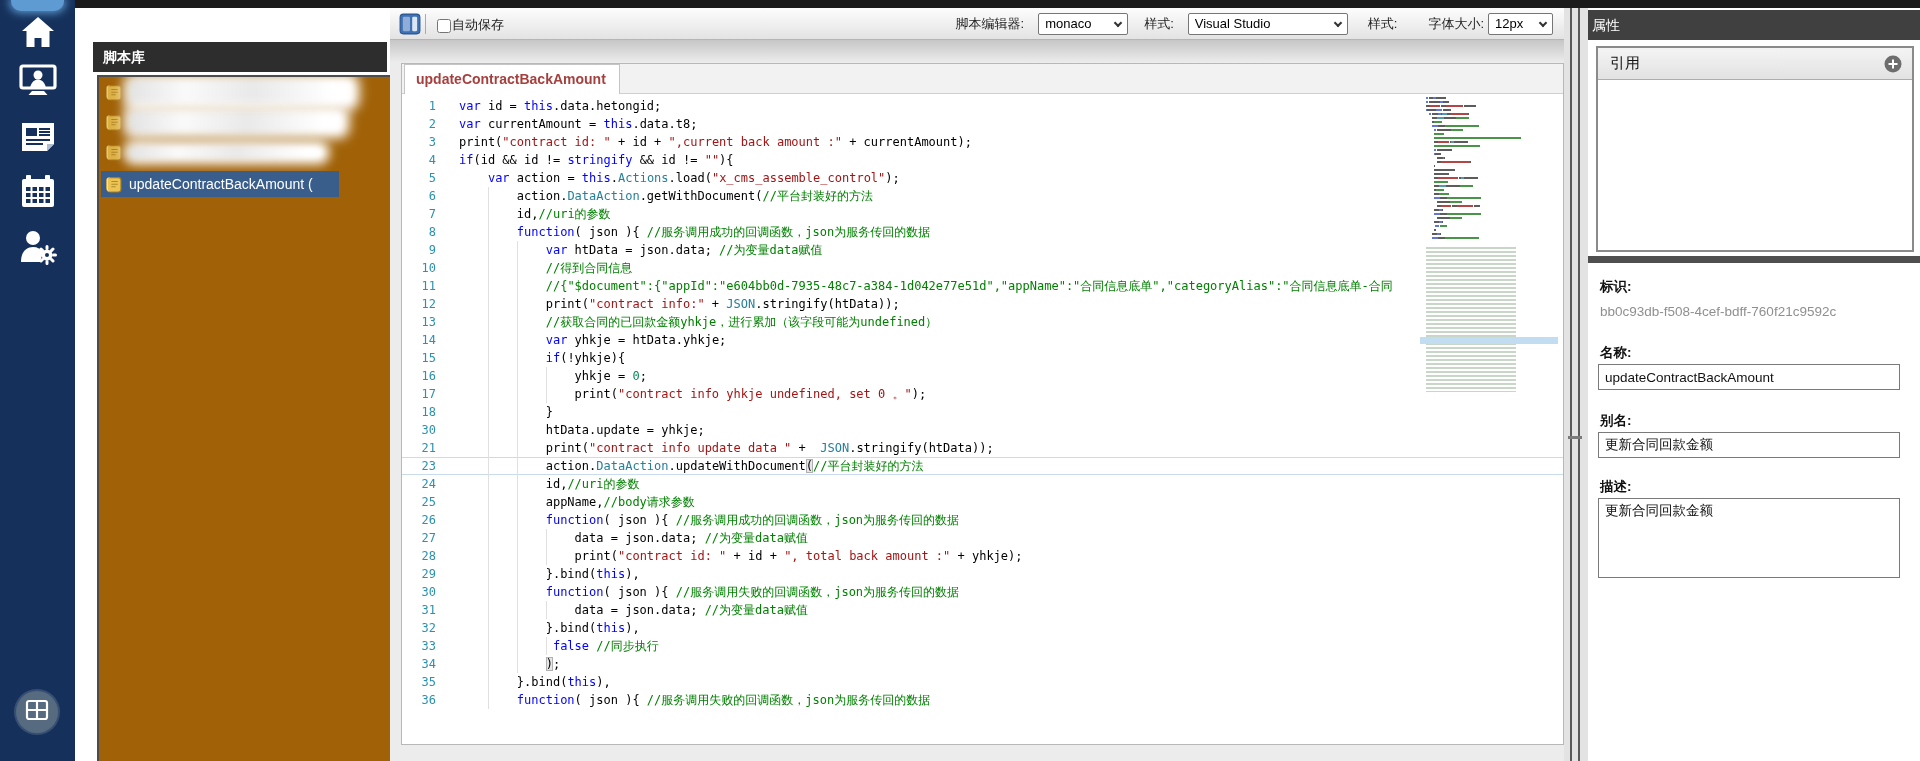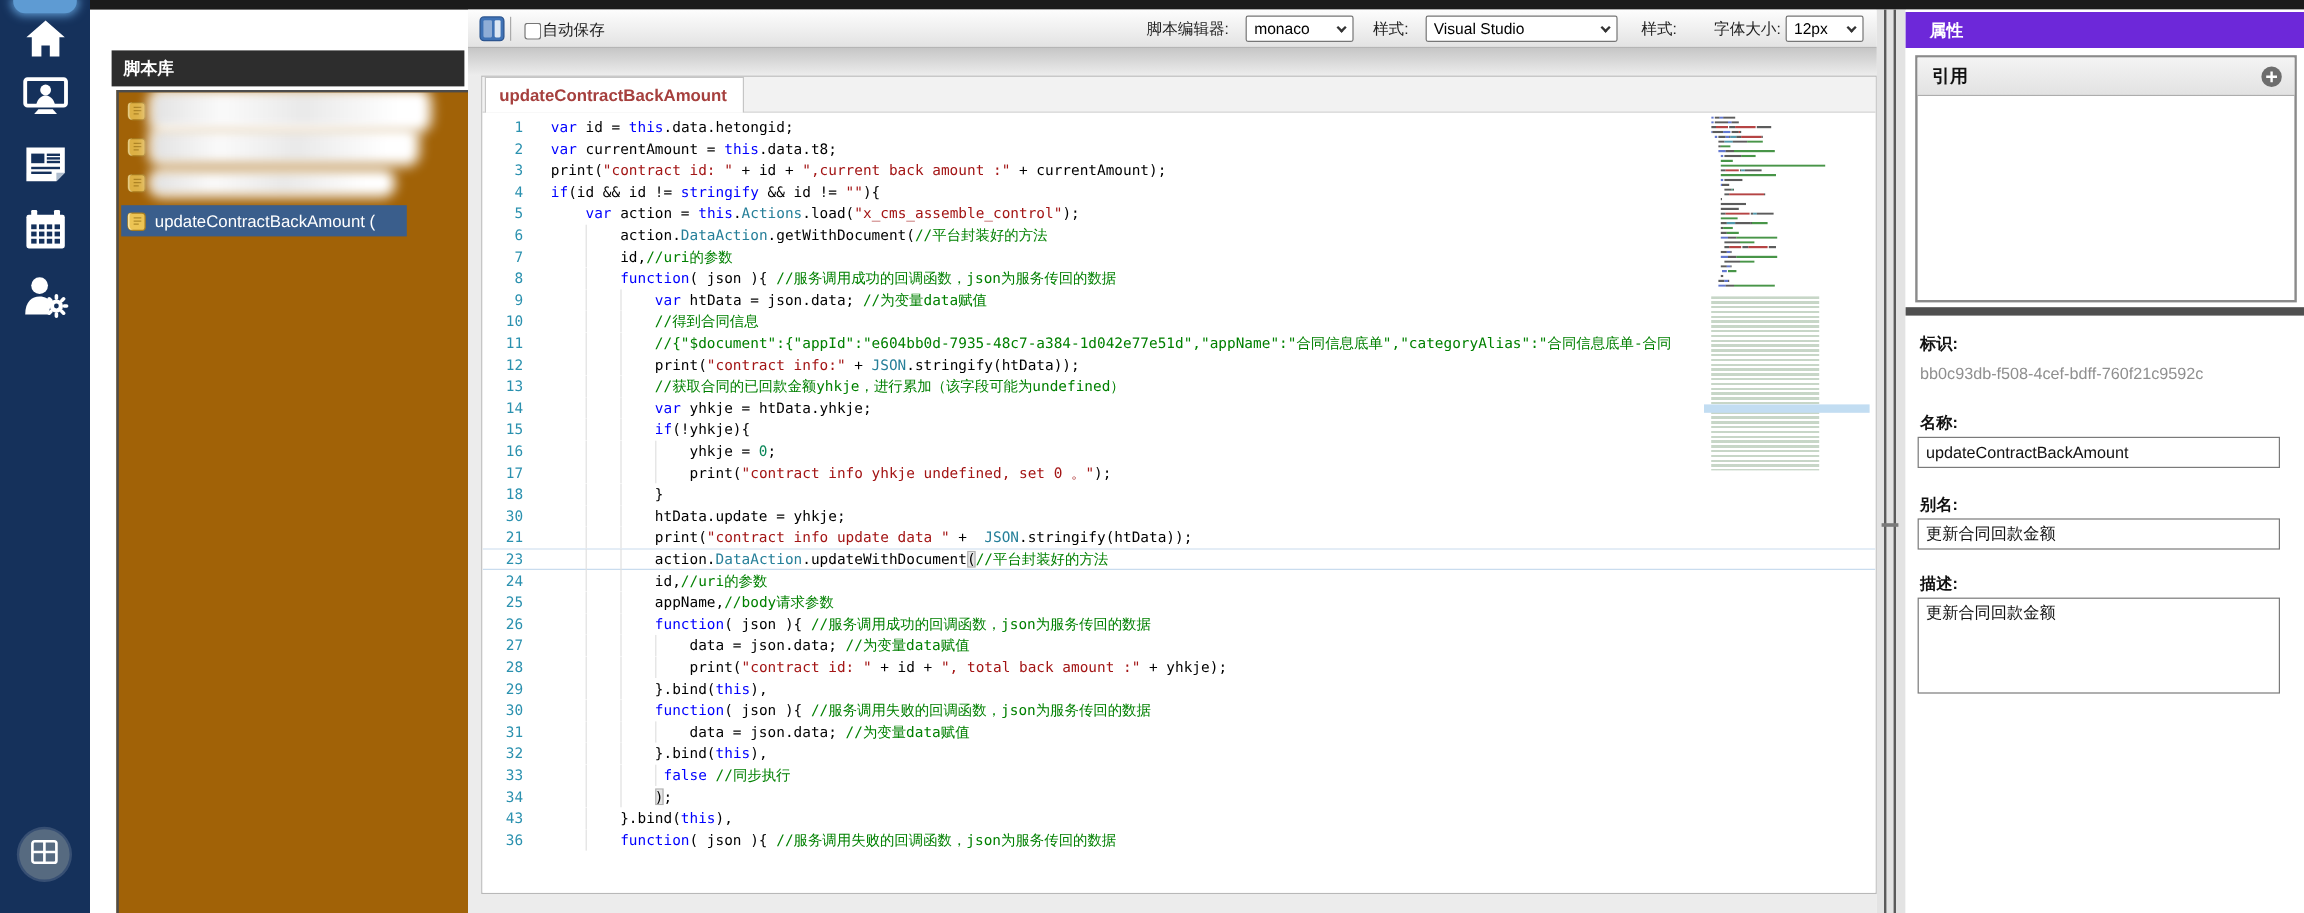--- a/index.html
+++ b/index.html
@@ -66,22 +66,22 @@
   .mm-more{position:absolute;left:0;top:150px;width:90px;height:145px;background:repeating-linear-gradient(180deg,rgba(70,120,70,.30) 0 2px,rgba(255,255,255,0) 2px 4px);}
   .mm-band{position:absolute;left:-6px;top:240px;width:138px;height:7px;background:#c2ddf2;}
 
   
   .splitter{position:absolute;left:1564px;top:8px;width:24px;height:753px;background:#e3e3e3;cursor:col-resize;}
   .splitter .vline{position:absolute;top:0;width:2px;height:100%;background:#5a5a5a;}
   .splitter .handle{position:absolute;left:4px;top:428px;width:14px;height:3px;background:#7a7a7a;}
 
   
   .props{position:absolute;left:1588px;top:8px;width:332px;height:753px;background:#fff;}
-  .props-header{position:absolute;left:0;top:2px;width:332px;height:30px;background:#6d28d9;color:#fff;font-weight:bold;font-size:14px;line-height:30px;padding-left:20px;box-sizing:border-box;}
-  .ref-box{position:absolute;left:8px;top:38px;width:318px;height:206px;border:2px solid #8a8a8a;box-sizing:border-box;background:#fff;font-weight:bold;}
+  .props-header{position:absolute;left:0;top:2px;width:332px;height:30px;background:#404040;color:#fff;font-weight:normal;font-size:14px;line-height:30px;padding-left:4px;box-sizing:border-box;}
+  .ref-box{position:absolute;left:8px;top:38px;width:318px;height:206px;border:2px solid #8a8a8a;box-sizing:border-box;background:#fff;}
   .ref-head{height:32px;background:linear-gradient(#f4f4f4,#e2e2e2);border-bottom:1px solid #adadad;display:flex;align-items:center;padding:0 10px 0 12px;box-sizing:border-box;font-size:15px;color:#111;}
   .ref-head .spacer{flex:1;}
   .divider{position:absolute;left:0;top:248px;width:332px;height:7px;background:#4f4f4f;}
   .fld-label{position:absolute;left:12px;font-weight:bold;font-size:13.5px;color:#111;}
   .fld-value{position:absolute;left:12px;font-size:13.5px;color:#8f8f8f;}
   .fld-input{position:absolute;left:10px;width:302px;height:26px;border:1px solid #7a7a7a;font-size:13.5px;font-family:"Liberation Sans",sans-serif;padding:0 6px;box-sizing:border-box;color:#111;background:#fff;}
   .fld-ta{position:absolute;left:10px;width:302px;height:80px;border:1px solid #7a7a7a;font-size:13.5px;font-family:"Liberation Sans",sans-serif;padding:3px 6px;box-sizing:border-box;color:#111;background:#fff;resize:none;}
 </style>
 </head>
 <body>
@@ -264,21 +264,21 @@
             <div class="code-line" data-interactable="true"><span class="ln" data-interactable="false">25</span><span class="lc" data-interactable="false"><span class="guide" data-interactable="false" style="left: 4ch;"></span><span class="guide" data-interactable="false" style="left: 8ch;"></span><span class="tk-d">            appName,</span><span class="tk-c">//body请求参数</span></span></div>
             <div class="code-line" data-interactable="true"><span class="ln" data-interactable="false">26</span><span class="lc" data-interactable="false"><span class="guide" data-interactable="false" style="left: 4ch;"></span><span class="guide" data-interactable="false" style="left: 8ch;"></span><span class="tk-d">            </span><span class="tk-k">function</span><span class="tk-d">( json ){ </span><span class="tk-c">//服务调用成功的回调函数，json为服务传回的数据</span></span></div>
             <div class="code-line" data-interactable="true"><span class="ln" data-interactable="false">27</span><span class="lc" data-interactable="false"><span class="guide" data-interactable="false" style="left: 4ch;"></span><span class="guide" data-interactable="false" style="left: 8ch;"></span><span class="guide" data-interactable="false" style="left: 12ch;"></span><span class="tk-d">                data = json.data; </span><span class="tk-c">//为变量data赋值</span></span></div>
             <div class="code-line" data-interactable="true"><span class="ln" data-interactable="false">28</span><span class="lc" data-interactable="false"><span class="guide" data-interactable="false" style="left: 4ch;"></span><span class="guide" data-interactable="false" style="left: 8ch;"></span><span class="guide" data-interactable="false" style="left: 12ch;"></span><span class="tk-d">                print(</span><span class="tk-s">"contract id: "</span><span class="tk-d"> + id + </span><span class="tk-s">", total back amount :"</span><span class="tk-d"> + yhkje);</span></span></div>
             <div class="code-line" data-interactable="true"><span class="ln" data-interactable="false">29</span><span class="lc" data-interactable="false"><span class="guide" data-interactable="false" style="left: 4ch;"></span><span class="guide" data-interactable="false" style="left: 8ch;"></span><span class="tk-d">            }.bind(</span><span class="tk-k">this</span><span class="tk-d">),</span></span></div>
             <div class="code-line" data-interactable="true"><span class="ln" data-interactable="false">30</span><span class="lc" data-interactable="false"><span class="guide" data-interactable="false" style="left: 4ch;"></span><span class="guide" data-interactable="false" style="left: 8ch;"></span><span class="tk-d">            </span><span class="tk-k">function</span><span class="tk-d">( json ){ </span><span class="tk-c">//服务调用失败的回调函数，json为服务传回的数据</span></span></div>
             <div class="code-line" data-interactable="true"><span class="ln" data-interactable="false">31</span><span class="lc" data-interactable="false"><span class="guide" data-interactable="false" style="left: 4ch;"></span><span class="guide" data-interactable="false" style="left: 8ch;"></span><span class="guide" data-interactable="false" style="left: 12ch;"></span><span class="tk-d">                data = json.data; </span><span class="tk-c">//为变量data赋值</span></span></div>
             <div class="code-line" data-interactable="true"><span class="ln" data-interactable="false">32</span><span class="lc" data-interactable="false"><span class="guide" data-interactable="false" style="left: 4ch;"></span><span class="guide" data-interactable="false" style="left: 8ch;"></span><span class="tk-d">            }.bind(</span><span class="tk-k">this</span><span class="tk-d">),</span></span></div>
             <div class="code-line" data-interactable="true"><span class="ln" data-interactable="false">33</span><span class="lc" data-interactable="false"><span class="guide" data-interactable="false" style="left: 4ch;"></span><span class="guide" data-interactable="false" style="left: 8ch;"></span><span class="guide" data-interactable="false" style="left: 12ch;"></span><span class="tk-d">             </span><span class="tk-k">false</span><span class="tk-d"> </span><span class="tk-c">//同步执行</span></span></div>
             <div class="code-line" data-interactable="true"><span class="ln" data-interactable="false">34</span><span class="lc" data-interactable="false"><span class="guide" data-interactable="false" style="left: 4ch;"></span><span class="guide" data-interactable="false" style="left: 8ch;"></span><span class="tk-d">            </span><span class="tk-bm">)</span><span class="tk-d">;</span></span></div>
-            <div class="code-line" data-interactable="true"><span class="ln" data-interactable="false">43</span><span class="lc" data-interactable="false"><span class="guide" data-interactable="false" style="left: 4ch;"></span><span class="tk-d">        }.bind(</span><span class="tk-k">this</span><span class="tk-d">),</span></span></div>
+            <div class="code-line" data-interactable="true"><span class="ln" data-interactable="false">35</span><span class="lc" data-interactable="false"><span class="guide" data-interactable="false" style="left: 4ch;"></span><span class="tk-d">        }.bind(</span><span class="tk-k">this</span><span class="tk-d">),</span></span></div>
             <div class="code-line" data-interactable="true"><span class="ln" data-interactable="false">36</span><span class="lc" data-interactable="false"><span class="guide" data-interactable="false" style="left: 4ch;"></span><span class="tk-d">        </span><span class="tk-k">function</span><span class="tk-d">( json ){ </span><span class="tk-c">//服务调用失败的回调函数，json为服务传回的数据</span></span></div>
           </div>
         <div class="minimap" data-interactable="true">
           <div id="mm-slot">
               <div class="mm-row"><span class="mm-seg" style="width: 2px; background: rgb(59, 85, 196);"></span><span class="mm-seg" style="width: 1px; background: transparent;"></span><span class="mm-seg" style="width: 4px; background: rgb(51, 51, 51);"></span><span class="mm-seg" style="width: 3px; background: rgb(59, 85, 196);"></span><span class="mm-seg" style="width: 10px; background: rgb(51, 51, 51);"></span></div>
               <div class="mm-row"><span class="mm-seg" style="width: 2px; background: rgb(59, 85, 196);"></span><span class="mm-seg" style="width: 1px; background: transparent;"></span><span class="mm-seg" style="width: 11px; background: rgb(51, 51, 51);"></span><span class="mm-seg" style="width: 3px; background: rgb(59, 85, 196);"></span><span class="mm-seg" style="width: 6px; background: rgb(51, 51, 51);"></span></div>
               <div class="mm-row"><span class="mm-seg" style="width: 4px; background: rgb(51, 51, 51);"></span><span class="mm-seg" style="width: 10px; background: rgb(163, 21, 21);"></span><span class="mm-seg" style="width: 1px; background: transparent;"></span><span class="mm-seg" style="width: 5px; background: rgb(51, 51, 51);"></span><span class="mm-seg" style="width: 17px; background: rgb(163, 21, 21);"></span><span class="mm-seg" style="width: 1px; background: transparent;"></span><span class="mm-seg" style="width: 12px; background: rgb(51, 51, 51);"></span></div>
               <div class="mm-row"><span class="mm-seg" style="width: 1px; background: rgb(59, 85, 196);"></span><span class="mm-seg" style="width: 9px; background: rgb(51, 51, 51);"></span><span class="mm-seg" style="width: 6px; background: rgb(59, 85, 196);"></span><span class="mm-seg" style="width: 1px; background: transparent;"></span><span class="mm-seg" style="width: 6px; background: rgb(51, 51, 51);"></span><span class="mm-seg" style="width: 1px; background: rgb(163, 21, 21);"></span><span class="mm-seg" style="width: 1px; background: rgb(51, 51, 51);"></span></div>
               <div class="mm-row"><span class="mm-seg" style="width: 3px; background: transparent;"></span><span class="mm-seg" style="width: 2px; background: rgb(59, 85, 196);"></span><span class="mm-seg" style="width: 1px; background: transparent;"></span><span class="mm-seg" style="width: 6px; background: rgb(51, 51, 51);"></span><span class="mm-seg" style="width: 3px; background: rgb(59, 85, 196);"></span><span class="mm-seg" style="width: 1px; background: rgb(51, 51, 51);"></span><span class="mm-seg" style="width: 5px; background: rgb(38, 127, 153);"></span><span class="mm-seg" style="width: 4px; background: rgb(51, 51, 51);"></span><span class="mm-seg" style="width: 17px; background: rgb(163, 21, 21);"></span><span class="mm-seg" style="width: 1px; background: rgb(51, 51, 51);"></span></div>
               <div class="mm-row"><span class="mm-seg" style="width: 6px; background: transparent;"></span><span class="mm-seg" style="width: 5px; background: rgb(51, 51, 51);"></span><span class="mm-seg" style="width: 7px; background: rgb(38, 127, 153);"></span><span class="mm-seg" style="width: 12px; background: rgb(51, 51, 51);"></span><span class="mm-seg" style="width: 13px; background: rgb(26, 122, 26);"></span></div>

